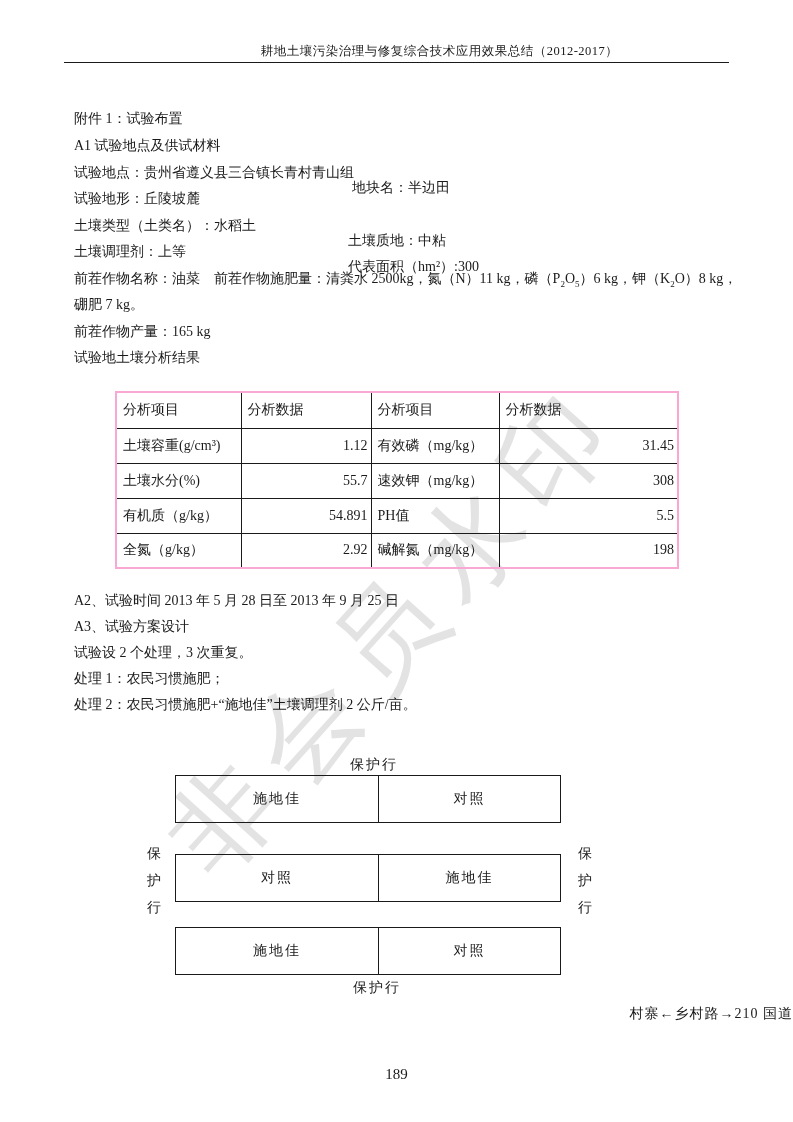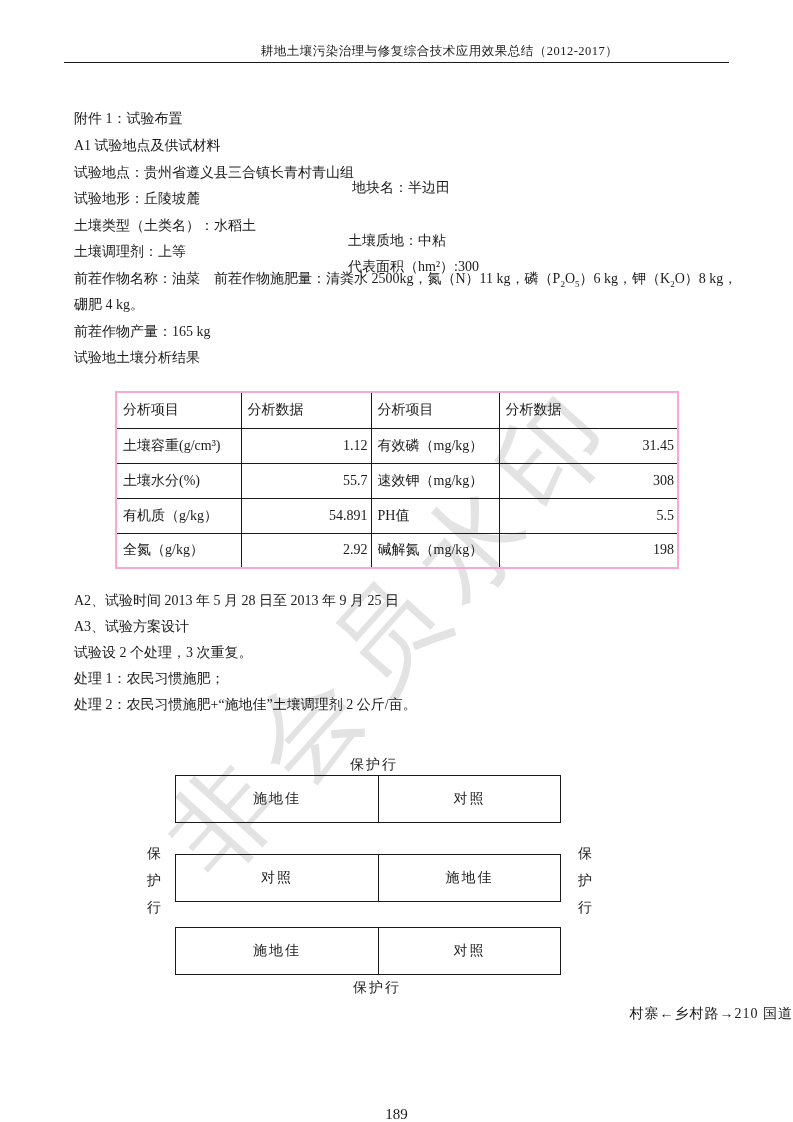--- a/index.html
+++ b/index.html
@@ -92,21 +92,20 @@
     text-align:right;
     font-size:14px;
     letter-spacing:1px;
     z-index:1;
   }
   .page-number{
     top:1066px;left:0;width:100%;
     text-align:center;
     font-size:15px;
     z-index:1;
-    margin-top:40px;
   }
 </style>
 </head>
 <body>
 
 <div class="page">
 
   <div class="abs watermark">非会员水印</div>
 
   <div class="abs header-title">耕地土壤污染治理与修复综合技术应用效果总结（2012-2017）</div>
@@ -129,21 +128,21 @@
 
   <div class="abs bodyline" style="top:243px;width:660px">
     <span>土壤调理剂：上等</span>
     <span class="col2">代表面积（hm²）:300</span>
   </div>
 
   <div class="abs bodyline" style="top:270px">
     <span>前茬作物名称：油菜　前茬作物施肥量：清粪水 2500kg，氮（N）11 kg，磷（P</span><sub class="chem">2</sub><span>O</span><sub class="chem">5</sub><span>）6 kg，钾（K</span><sub class="chem">2</sub><span>O）8 kg，</span>
   </div>
 
-  <div class="abs bodyline" style="top:296px">硼肥 4 kg。</div>
+  <div class="abs bodyline" style="top:296px">硼肥 7 kg。</div>
   <div class="abs bodyline" style="top:323px">前茬作物产量：165 kg</div>
   <div class="abs bodyline" style="top:349px">试验地土壤分析结果</div>
 
   <table class="soil-table">
     <colgroup>
       <col style="width:125px">
         <col style="width:130px">
         <col style="width:128px">
         <col style="width:179px">
     </colgroup>

